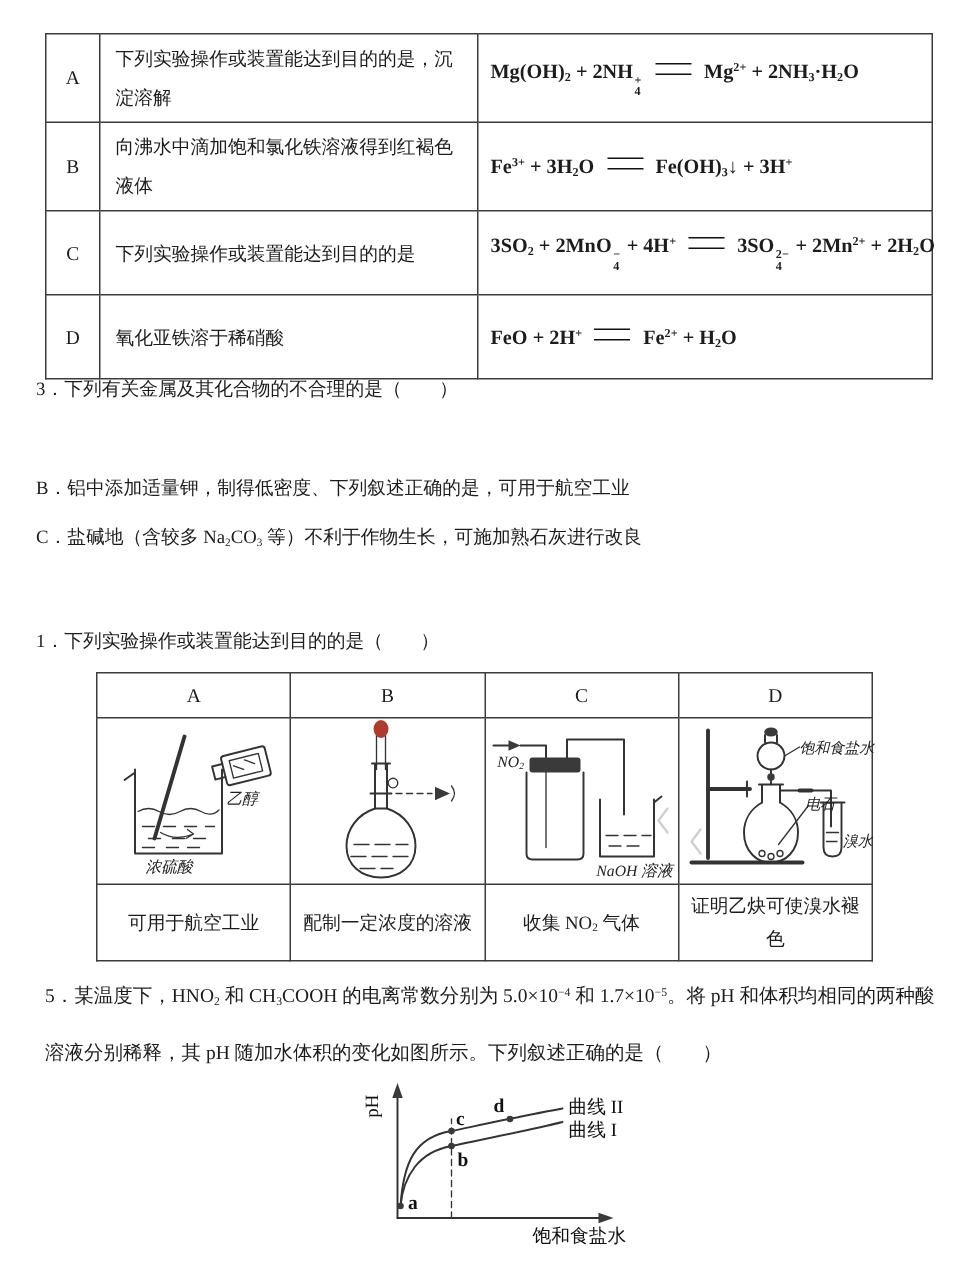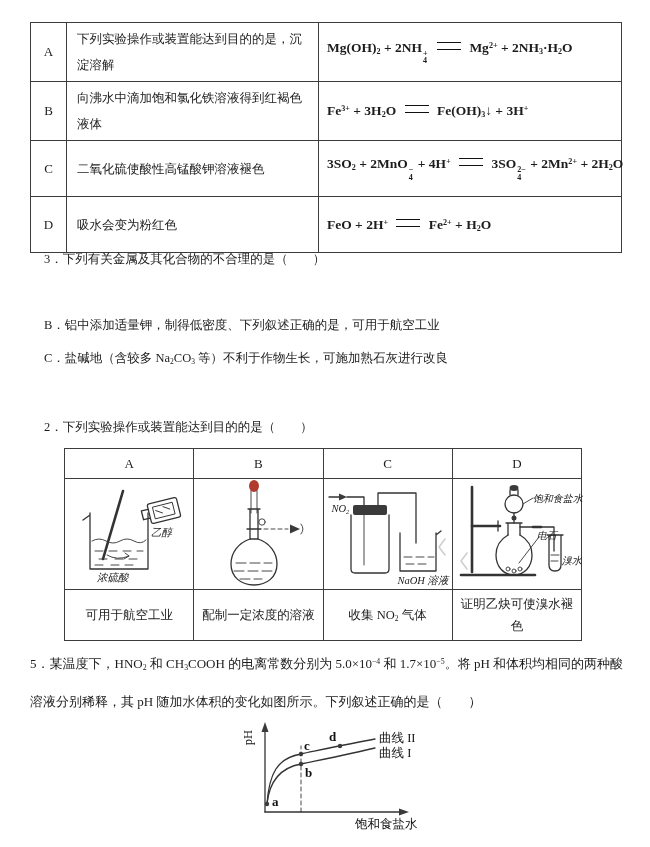--- a/index.html
+++ b/index.html
@@ -15,21 +15,21 @@
   .t1 .eq{padding-left:8px;font-size:13.5px;font-weight:600;white-space:nowrap;}
 
   sub,sup{font-size:0.6em;line-height:0;}
   sup{vertical-align:0.55em;}
   sub{vertical-align:-0.25em;}
   .stk{display:inline-flex;flex-direction:column;align-items:flex-start;
        font-size:0.6em;line-height:0.9;vertical-align:-0.5em;margin:0 1px;}
   .dbl{display:inline-block;width:24px;height:6px;border-top:1.4px solid #111;
        border-bottom:1.4px solid #111;margin:0 5px;vertical-align:2px;}
 
-  .line{position:absolute;left:44px;font-size:12.5px;white-space:nowrap;}
+  .line{position:absolute;left:24px;font-size:12.5px;white-space:nowrap;}
 
   
   .t2{position:absolute;left:64px;top:448px;width:518px;border-collapse:collapse;
       table-layout:fixed;text-align:center;}
   .t2 td{border:1px solid #3c3c3c;}
   .t2 .hd td{height:27px;font-size:13px;}
   .t2 .imgrow td{height:110px;padding:0;vertical-align:top;font-style:italic;}
   .t2 .cap td{height:46px;font-size:12.5px;line-height:22px;padding:2px 6px;}
 
   .diagram{position:relative;width:100%;height:110px;}
@@ -72,42 +72,42 @@
               <span>4</span>
             </span> <span class="dbl"></span> Mg<sup>2+</sup> + 2NH<sub>3</sub>·H<sub>2</sub>O</td>
       </tr>
       <tr>
         <td class="lab">B</td>
         <td class="desc">向沸水中滴加饱和氯化铁溶液得到红褐色液体</td>
         <td class="eq">Fe<sup>3+</sup> + 3H<sub>2</sub>O <span class="dbl"></span> Fe(OH)<sub>3</sub>↓ + 3H<sup>+</sup></td>
       </tr>
       <tr>
         <td class="lab">C</td>
-        <td class="desc">二氧化硫使酸性高锰酸钾溶液褪色</td>
+        <td class="desc">下列实验操作或装置能达到目的的是</td>
         <td class="eq">3SO<sub>2</sub> + 2MnO<span class="stk">
               <span>−</span>
               <span>4</span>
             </span> + 4H<sup>+</sup> <span class="dbl"></span> 3SO<span class="stk">
               <span>2−</span>
               <span>4</span>
             </span> + 2Mn<sup>2+</sup> + 2H<sub>2</sub>O</td>
       </tr>
       <tr>
         <td class="lab">D</td>
-        <td class="desc">吸水会变为粉红色</td>
+        <td class="desc">氧化亚铁溶于稀硝酸</td>
         <td class="eq">FeO + 2H<sup>+</sup> <span class="dbl"></span> Fe<sup>2+</sup> + H<sub>2</sub>O</td>
       </tr>
     </tbody>
   </table>
 
   <div class="line" style="top:251px">3．下列有关金属及其化合物的不合理的是（　　）</div>
   <div class="line" style="top:317px">B．铝中添加适量钾，制得低密度、下列叙述正确的是，可用于航空工业</div>
   <div class="line" style="top:350px">C．盐碱地（含较多 Na<sub>2</sub>CO<sub>3</sub> 等）不利于作物生长，可施加熟石灰进行改良</div>
 
-  <div class="line" style="top:419px">2．下列实验操作或装置能达到目的的是（　　）</div>
+  <div class="line" style="top:419px">1．下列实验操作或装置能达到目的的是（　　）</div>
 
   <table class="t2">
     <tbody>
       <tr class="hd">
         <td>A</td>
         <td>B</td>
         <td>C</td>
         <td>D</td>
       </tr>
       <tr class="imgrow">

